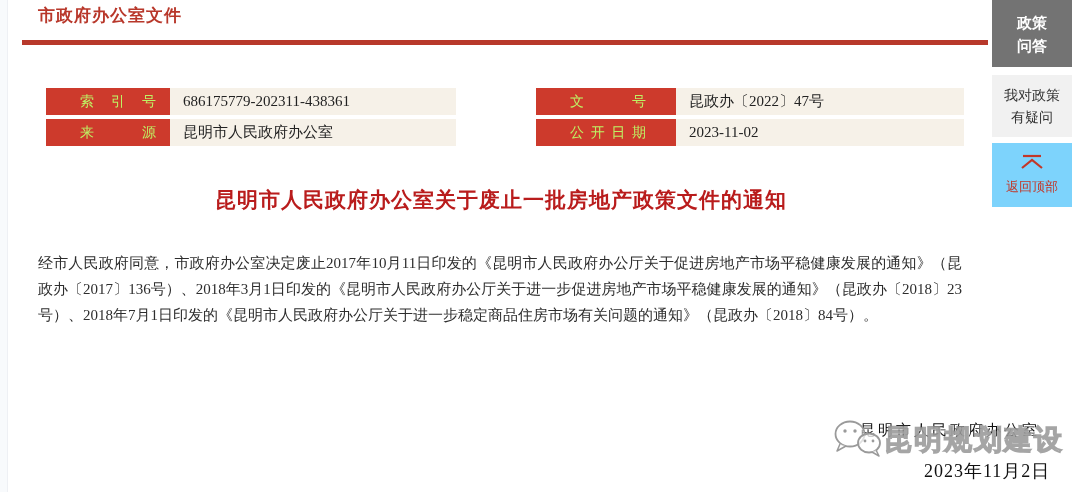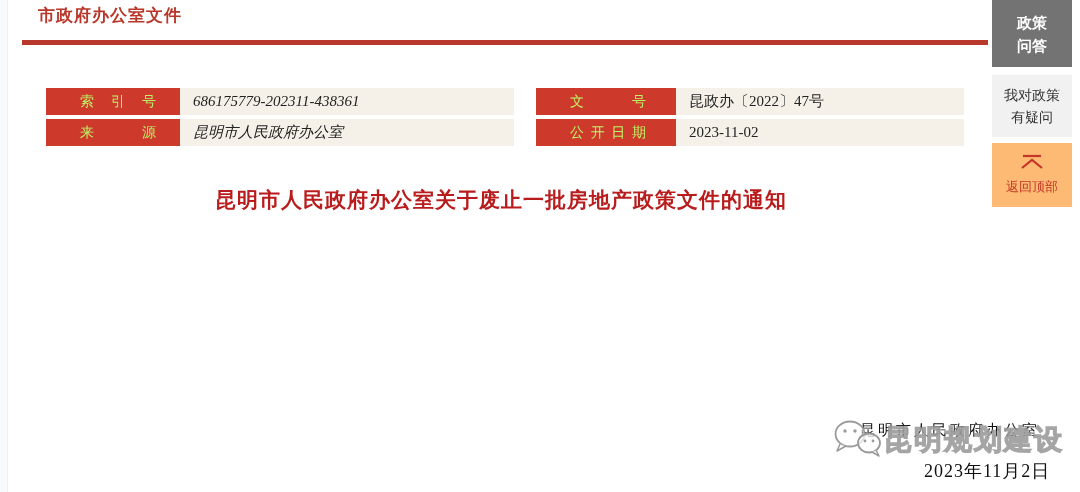--- a/index.html
+++ b/index.html
@@ -35,21 +35,21 @@
     text-align: justify; text-align-last: justify;
     line-height: 27px;
   }
   .meta-value {
     background: #f6f1e8; color: #222222;
     font-size: 15px; line-height: 27px;
     padding-left: 13px;
   }
   .r1 { top: 88px; } .r2 { top: 119px; }
   .c-label-l { left: 38px;  width: 144px; }
-  .c-value-l { left: 180px; width: 334px; font-style: italic; }
+  .c-value-l { left: 170px; width: 286px; }
   .c-label-r { left: 528px; width: 144px; }
   .c-value-r { left: 676px; width: 288px; }
   
   .doc-title {
     position: absolute; left: 38px; top: 186px; width: 926px;
     text-align: center; font-size: 21px; font-weight: 700;
     color: #b91c1c; letter-spacing: 1px;
   }
   .doc-body {
     position: absolute; left: 38px; top: 250px; width: 924px;
@@ -70,21 +70,21 @@
     display: flex; align-items: center; justify-content: center;
   }
   .side-red .wrap2 { width: 34px; line-height: 23px; }
   .side-gray1 {
     top: 75px; height: 62px; background: #f1f1f1;
     color: #333333; font-size: 14px;
     display: flex; align-items: center; justify-content: center;
   }
   .side-gray1 .wrap4 { width: 58px; line-height: 22px; }
   .side-gray2 {
-    top: 143px; height: 64px; background: #fdba74;
+    top: 143px; height: 64px; background: #7dd3fc;
     color: #c23728; font-size: 13px;
     display: flex; flex-direction: column; align-items: center; justify-content: center;
   }
   .side-gray2 .icon { margin-bottom: 5px; }
   
   .signature {
     position: absolute; left: 860px; top: 421px;
     font-size: 15px; color: #111111; letter-spacing: 3px;
   }
   .watermark {
@@ -125,20 +125,21 @@
   <span class="dist">来源</span>
 </div>
 <div class="meta-cell meta-value r2 c-value-l">昆明市人民政府办公室</div>
 <div class="meta-cell meta-label r2 c-label-r">
   <span class="dist">公开日期</span>
 </div>
 <div class="meta-cell meta-value r2 c-value-r">2023-11-02</div>
 
 <div class="doc-title">昆明市人民政府办公室关于废止一批房地产政策文件的通知</div>
 <div class="doc-body">
+  <p>经市人民政府同意，市政府办公室决定废止2017年10月11日印发的《昆明市人民政府办公厅关于促进房地产市场平稳健康发展的通知》（昆政办〔2017〕136号）、2018年3月1日印发的《昆明市人民政府办公厅关于进一步促进房地产市场平稳健康发展的通知》（昆政办〔2018〕23号）、2018年7月1日印发的《昆明市人民政府办公厅关于进一步稳定商品住房市场有关问题的通知》（昆政办〔2018〕84号）。</p>
 </div>
 
 <div class="side-box side-red">
   <span class="wrap2">政策问答</span>
 </div>
 <div class="side-box side-gray1">
   <span class="wrap4">我对政策有疑问</span>
 </div>
 <div class="side-box side-gray2">
   <span class="icon">

